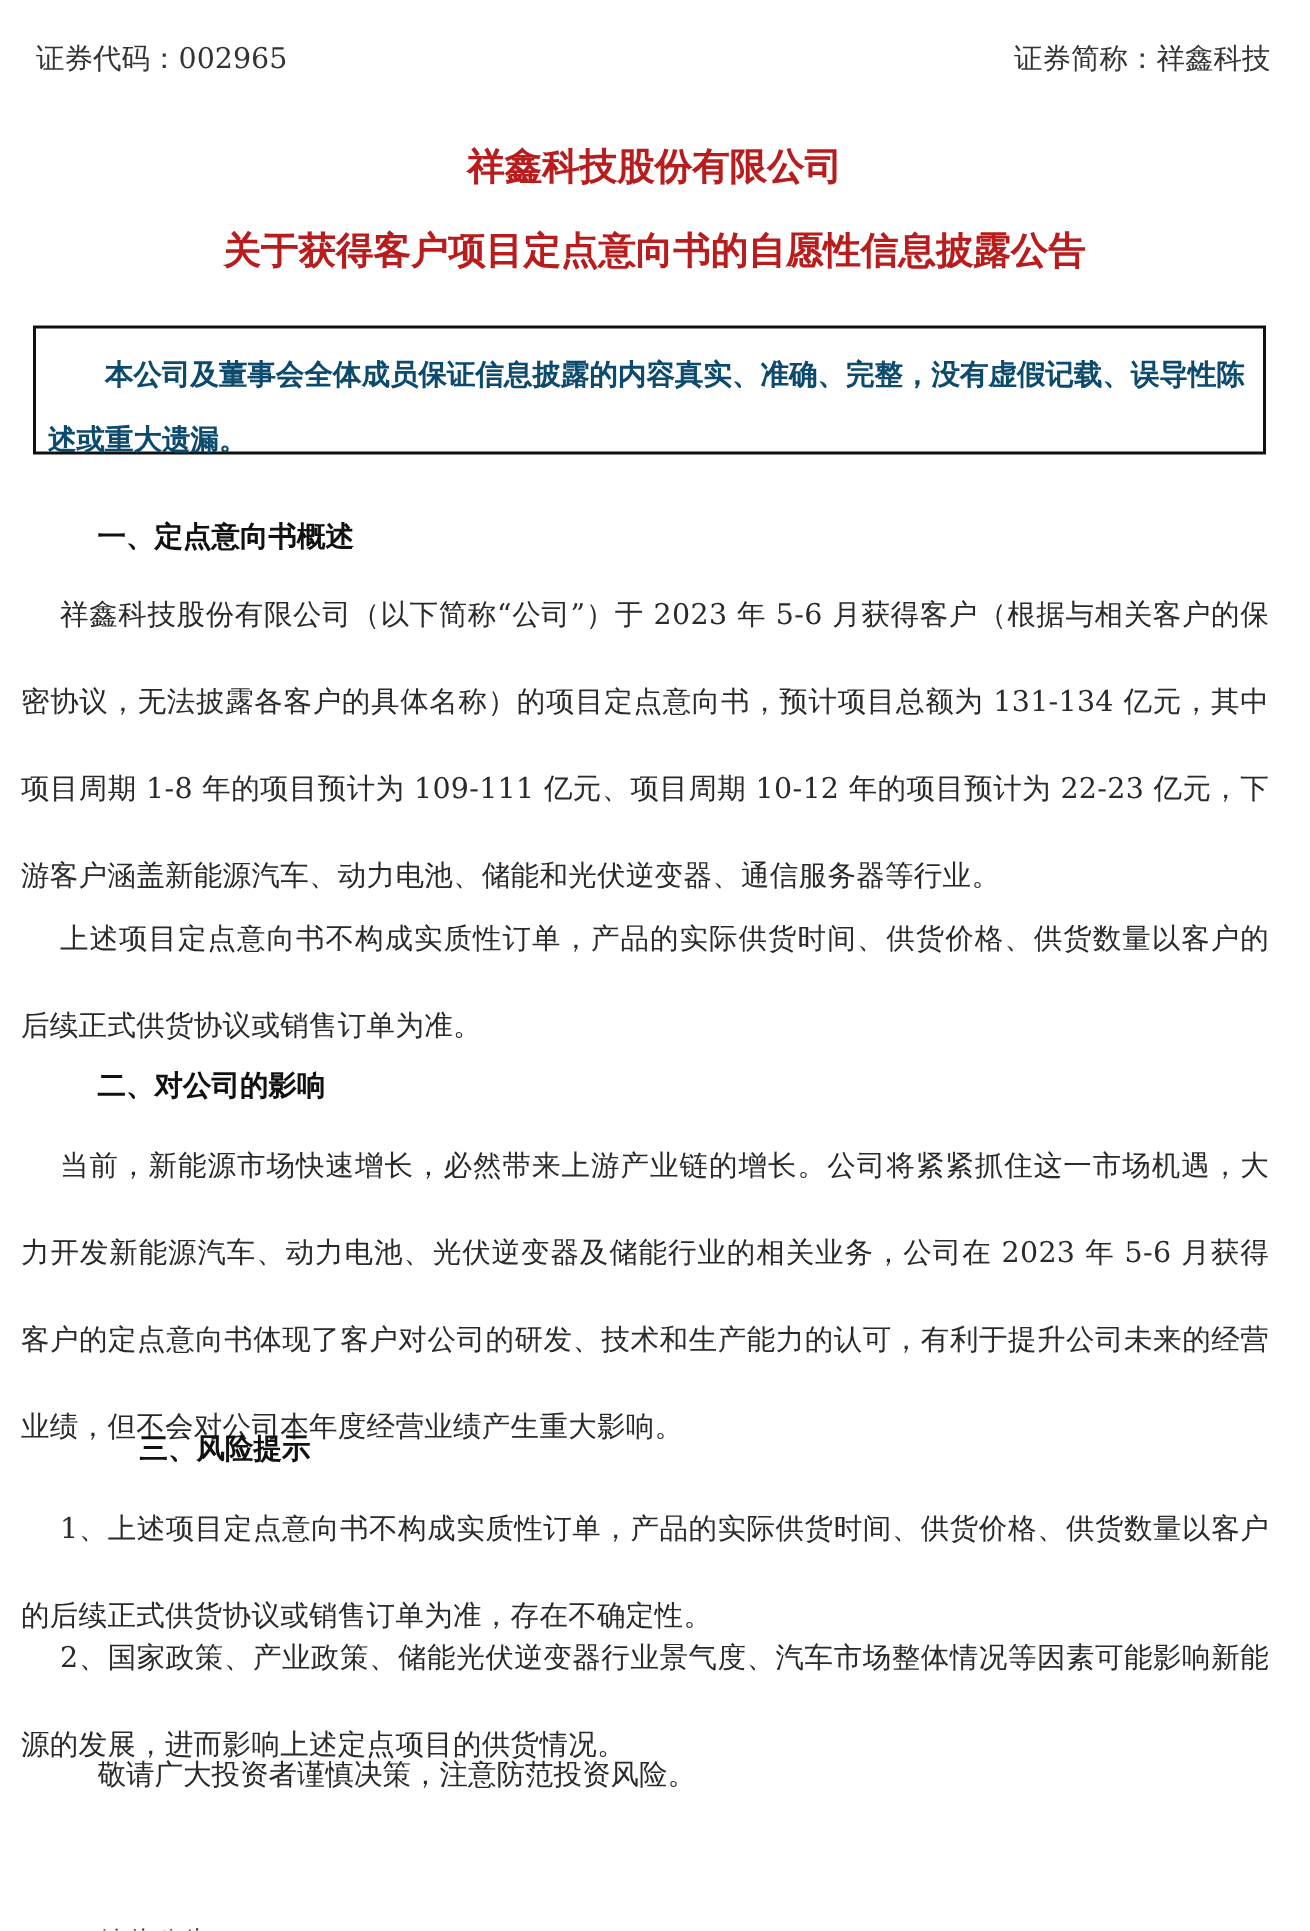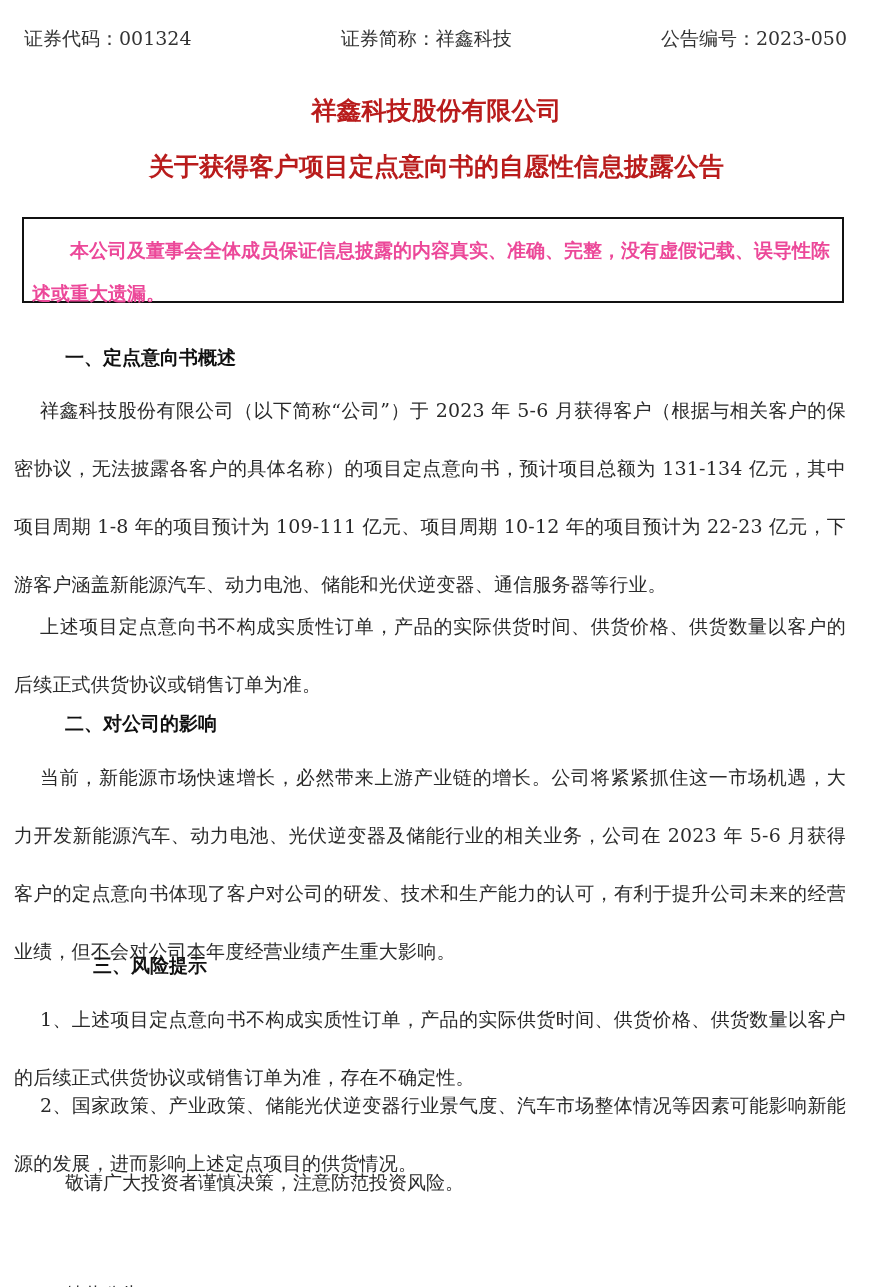--- a/index.html
+++ b/index.html
@@ -19,44 +19,43 @@
     font-family: Liberation Mono, monospace;
     font-weight: bold; font-size: 25px; color: #b91c1c;
   }
   .title.t1 { top: 94px; }
   .title.t2 { top: 150px; }
   .notice-box {
     position: absolute; top: 217px; left: 22px; width: 822px; height: 86px;
     border: 2px solid #111; box-sizing: border-box;
     padding: 10px 10px 0 8px;
     font-family: "DejaVu Sans", "Liberation Sans", sans-serif;
-    font-weight: bold; font-size: 19px; line-height: 43px; color: #ec4899;
+    font-weight: bold; font-size: 19px; line-height: 43px; color: #0c4a6e;
     text-indent: 38px;
   }
   .section-heading {
     position: absolute; left: 65px;
     font-family: "DejaVu Sans", "Liberation Sans", sans-serif;
     font-weight: bold; font-size: 19px; color: #111;
   }
   .para {
     position: absolute; left: 14px; width: 832px;
     font-size: 19px; line-height: 58px; color: #2a2a2a;
     text-indent: 26px; text-align: justify; letter-spacing: 0.2px;
   }
   .plain {
     position: absolute; left: 65px; font-size: 19px; color: #2a2a2a;
   }
 </style>
 </head>
 <body>
 
 <div class="header-row">
-  <span>证券代码：001324</span>
+  <span>证券代码：002965</span>
   <span>证券简称：祥鑫科技</span>
-  <span>公告编号：2023-050</span>
 </div>
 
 <div class="title t1">祥鑫科技股份有限公司</div>
 <div class="title t2">关于获得客户项目定点意向书的自愿性信息披露公告</div>
 
 <div class="notice-box">本公司及董事会全体成员保证信息披露的内容真实、准确、完整，没有虚假记载、误导性陈述或重大遗漏。</div>
 
 <div class="section-heading" style="top:345px;">一、定点意向书概述</div>
 <div class="para" style="top:381px;">祥鑫科技股份有限公司（以下简称“公司”）于 2023 年 5-6 月获得客户（根据与相关客户的保密协议，无法披露各客户的具体名称）的项目定点意向书，预计项目总额为 131-134 亿元，其中项目周期 1-8 年的项目预计为 109-111 亿元、项目周期 10-12 年的项目预计为 22-23 亿元，下游客户涵盖新能源汽车、动力电池、储能和光伏逆变器、通信服务器等行业。</div>
 <div class="para" style="top:597px;">上述项目定点意向书不构成实质性订单，产品的实际供货时间、供货价格、供货数量以客户的后续正式供货协议或销售订单为准。</div>

